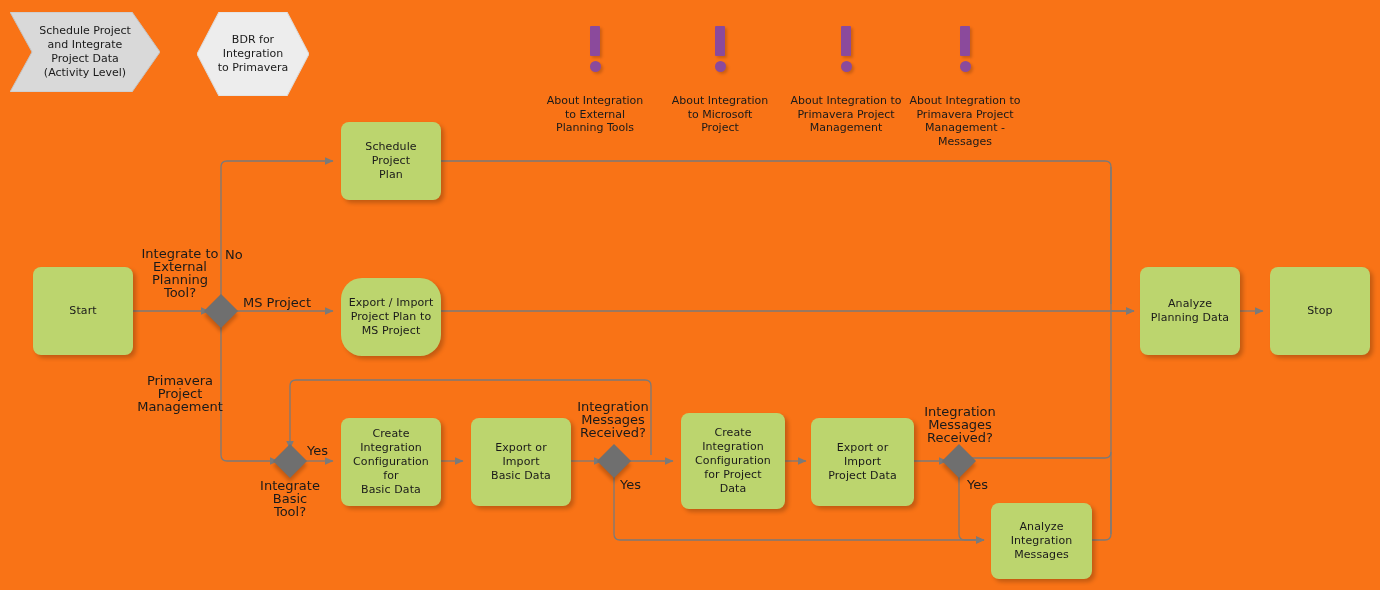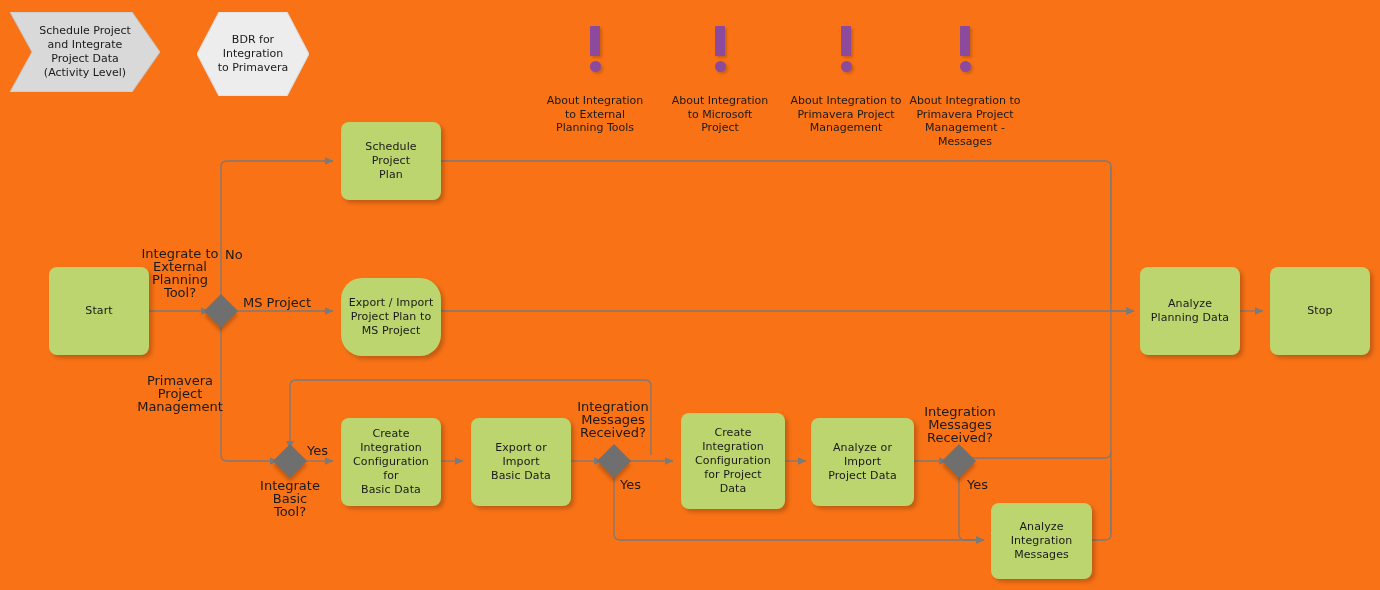--- a/index.html
+++ b/index.html
@@ -216,21 +216,21 @@
   <div class="annotation" style="left:897px; top:12px; width:136px;">
     <div class="excl" style="position:relative;">
       <div class="excl-bar"></div><div class="excl-dot"></div>
     </div>
     <div style="margin-top:9px;">About Integration to
 Primavera Project
 Management -
 Messages</div>
   </div>
 
-  <div class="node task" style="left:49px; top:267px; width:100px; height:88px;justify-content:center;">
+  <div class="node task" style="left:33px; top:267px; width:100px; height:88px;justify-content:center;">
     <span style="white-space:pre-line;">Start</span>
   </div>
 
   <div class="node task" style="left:341px; top:122px; width:100px; height:78px;">
     <span style="white-space:pre-line;">Schedule Project
 Plan</span>
   </div>
 
   <div class="node task" style="left:341px; top:278px; width:100px; height:78px;border-radius:21px;">
     <span style="white-space:pre-line;">Export / Import
@@ -252,21 +252,21 @@
 
   <div class="node task" style="left:681px; top:413px; width:104px; height:96px;">
     <span style="white-space:pre-line;">Create
 Integration
 Configuration
 for Project
 Data</span>
   </div>
 
   <div class="node task" style="left:811px; top:418px; width:103px; height:88px;">
-    <span style="white-space:pre-line;">Analyze or
+    <span style="white-space:pre-line;">Export or
 Import
 Project Data</span>
   </div>
 
   <div class="node task" style="left:991px; top:503px; width:101px; height:76px;">
     <span style="white-space:pre-line;">Analyze
 Integration
 Messages</span>
   </div>
 

